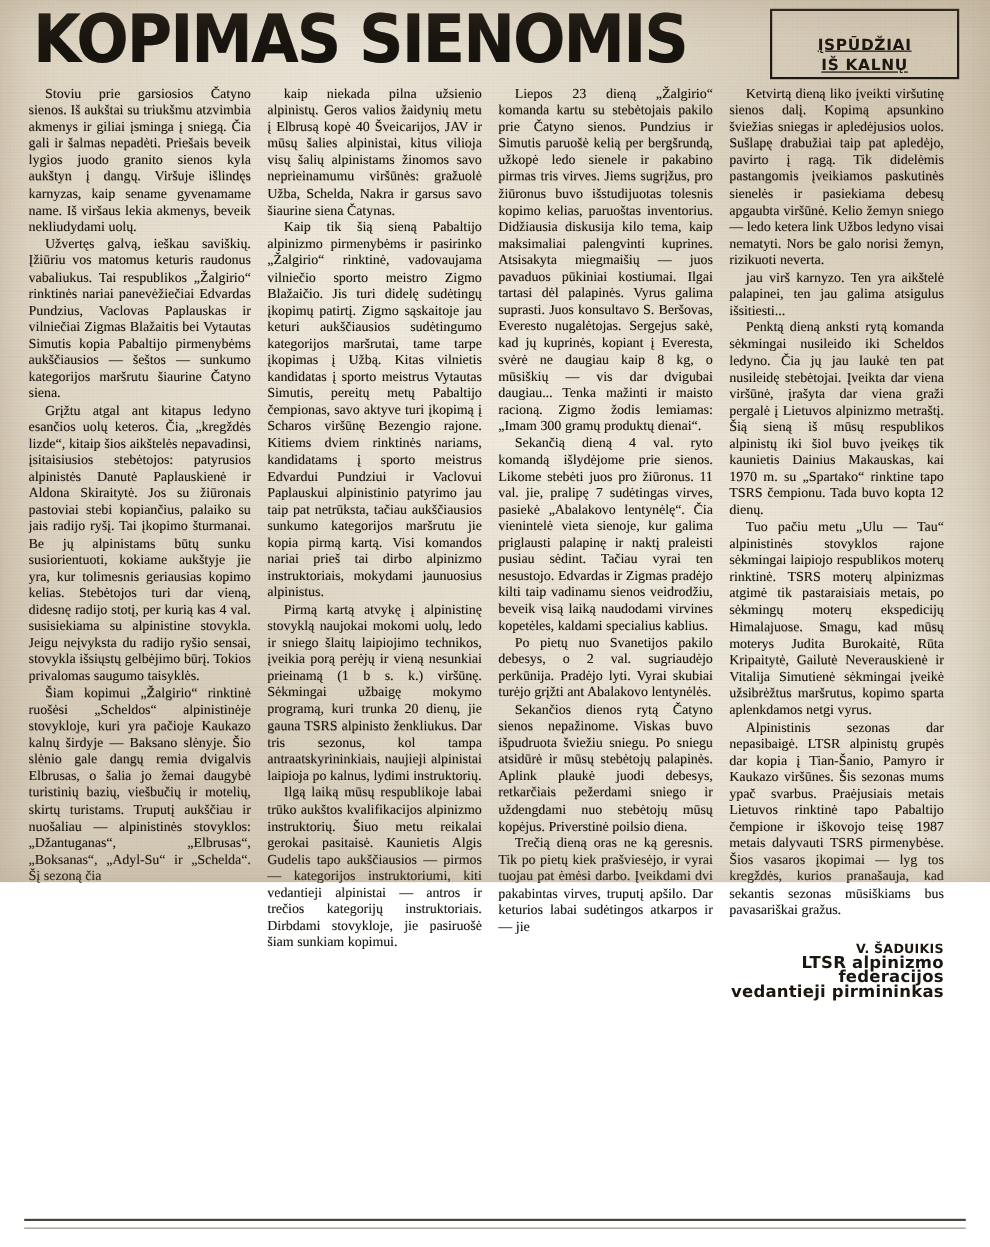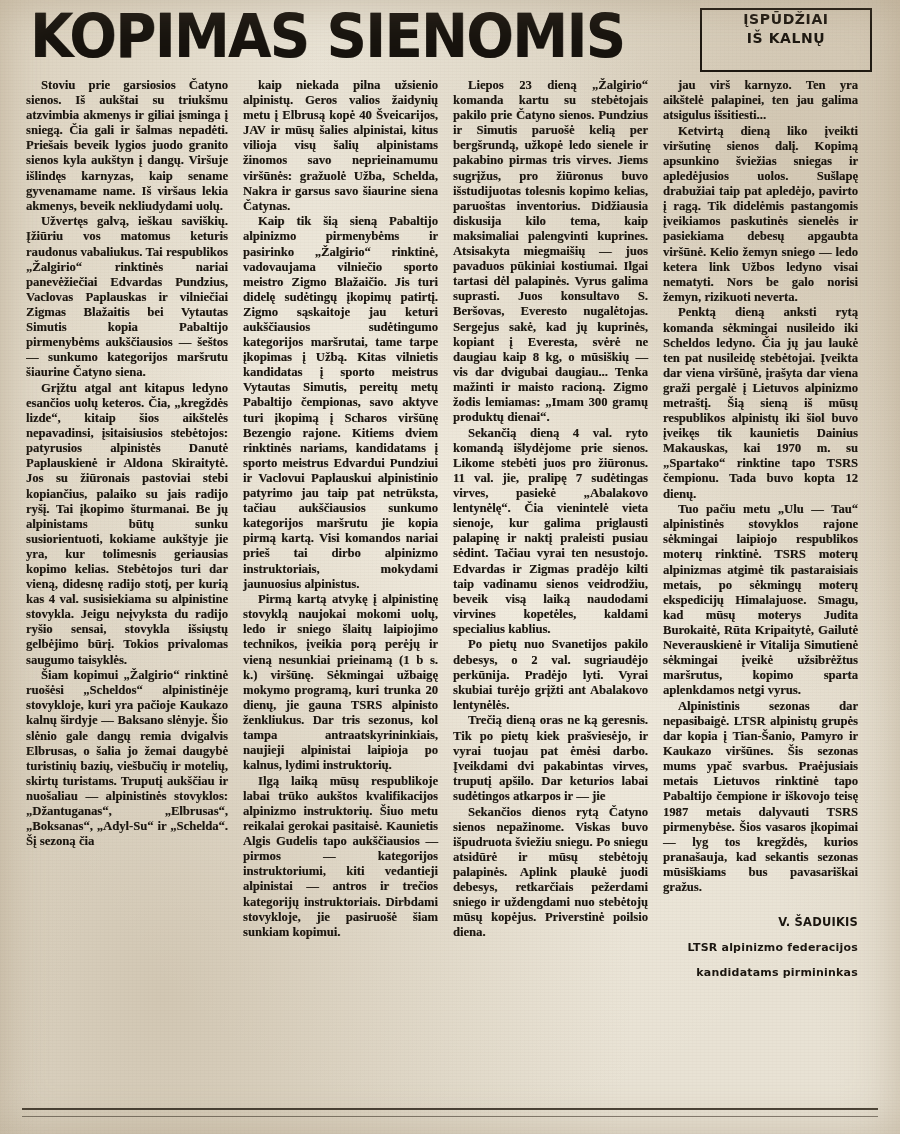--- a/index.html
+++ b/index.html
@@ -11,21 +11,21 @@
     width: 900px;
     height: 1134px;
     overflow: hidden;
     font-family: "Liberation Serif", serif;
   }
 
   
   #newspaper-page {
     position: relative;
     width: 900px;
-    height: 1134px;
+    height: 802px;
     background: #e8e2d4;
     background-image:
       linear-gradient(105deg, rgba(205,190,165,0.45) 0%, rgba(0,0,0,0) 28%),
       linear-gradient(255deg, rgba(198,182,158,0.40) 0%, rgba(0,0,0,0) 30%),
       radial-gradient(ellipse at 18% 88%, rgba(176,158,130,0.40) 0%, rgba(0,0,0,0) 45%),
       radial-gradient(ellipse at 86% 12%, rgba(182,165,137,0.35) 0%, rgba(0,0,0,0) 42%),
       radial-gradient(ellipse at 52% 50%, rgba(245,240,228,0.75) 0%, rgba(0,0,0,0) 70%);
     box-sizing: border-box;
     padding: 0;
   }
@@ -72,22 +72,23 @@
     position: absolute;
     left: 700px;
     top: 8px;
     width: 172px;
     height: 64px;
     border: 2px solid #1d1811;
     box-sizing: border-box;
     display: flex;
     flex-direction: column;
     align-items: center;
-    justify-content: flex-start;
+    justify-content: flex-end;
     text-align: center;
+    text-decoration: underline;
   }
   .kicker-line {
     font-family: "DejaVu Sans", sans-serif;
     font-weight: 700;
     font-size: 14px;
     line-height: 19px;
     letter-spacing: 0.6px;
     color: #1d1811;
   }
 
@@ -115,39 +116,38 @@
     margin: 0 0 0.5px 0;
     text-indent: 15px;
     font-family: "Liberation Serif", serif;
     font-size: 12.6px;
     line-height: 15.1px;
     text-align: justify;
     color: #1b1610;
     word-spacing: 0.2px;
     hyphens: none;
     text-shadow: 0.35px 0.15px 0 rgba(35,28,18,0.40);
-    font-weight: bold;
   }
 
   
   .col-4 { padding-top: 0; }
 
   .signature {
     margin-top: 2px;
     text-align: right;
     font-family: "DejaVu Sans", sans-serif;
     font-weight: 700;
     font-size: 11.5px;
     line-height: 14px;
     color: #1b1610;
     letter-spacing: 0.2px;
     text-indent: 0;
   }
   .signature .sig-name { display: block; margin-top: 20px; }
-  .signature .sig-role { display: block; font-size: 11px; line-height: 13px; margin-top: 12px; }
+  .signature .sig-role { display: block; font-size: 15px; line-height: 13px; }
 
   
   .bottom-rule {
     position: absolute;
     left: 22px;
     width: 856px;
     height: 2px;
     background: #2a2319;
     opacity: 0.85;
   }
@@ -183,34 +183,34 @@
       <p>kaip niekada pilna užsienio alpinistų. Geros valios žaidynių metu į Elbrusą kopė 40 Šveicarijos, JAV ir mūsų šalies alpinistai, kitus vilioja visų šalių alpinistams žinomos savo neprieinamumu viršūnės: gražuolė Užba, Schelda, Nakra ir garsus savo šiaurine siena Čatynas.</p>
       <p>Kaip tik šią sieną Pabaltijo alpinizmo pirmenybėms ir pasirinko „Žalgirio“ rinktinė, vadovaujama vilniečio sporto meistro Zigmo Blažaičio. Jis turi didelę sudėtingų įkopimų patirtį. Zigmo sąskaitoje jau keturi aukščiausios sudėtingumo kategorijos maršrutai, tame tarpe įkopimas į Užbą. Kitas vilnietis kandidatas į sporto meistrus Vytautas Simutis, pereitų metų Pabaltijo čempionas, savo aktyve turi įkopimą į Scharos viršūnę Bezengio rajone. Kitiems dviem rinktinės nariams, kandidatams į sporto meistrus Edvardui Pundziui ir Vaclovui Paplauskui alpinistinio patyrimo jau taip pat netrūksta, tačiau aukščiausios sunkumo kategorijos maršrutu jie kopia pirmą kartą. Visi komandos nariai prieš tai dirbo alpinizmo instruktoriais, mokydami jaunuosius alpinistus.</p>
       <p>Pirmą kartą atvykę į alpinistinę stovyklą naujokai mokomi uolų, ledo ir sniego šlaitų laipiojimo technikos, įveikia porą perėjų ir vieną nesunkiai prieinamą (1 b s. k.) viršūnę. Sėkmingai užbaigę mokymo programą, kuri trunka 20 dienų, jie gauna TSRS alpinisto ženkliukus. Dar tris sezonus, kol tampa antraatskyrininkiais, naujieji alpinistai laipioja po kalnus, lydimi instruktorių.</p>
       <p>Ilgą laiką mūsų respublikoje labai trūko aukštos kvalifikacijos alpinizmo instruktorių. Šiuo metu reikalai gerokai pasitaisė. Kaunietis Algis Gudelis tapo aukščiausios — pirmos — kategorijos instruktoriumi, kiti vedantieji alpinistai — antros ir trečios kategorijų instruktoriais. Dirbdami stovykloje, jie pasiruošė šiam sunkiam kopimui.</p>
     </div>
 
     <div class="col col-3">
       <p>Liepos 23 dieną „Žalgirio“ komanda kartu su stebėtojais pakilo prie Čatyno sienos. Pundzius ir Simutis paruošė kelią per bergšrundą, užkopė ledo sienele ir pakabino pirmas tris virves. Jiems sugrįžus, pro žiūronus buvo išstudijuotas tolesnis kopimo kelias, paruoštas inventorius. Didžiausia diskusija kilo tema, kaip maksimaliai palengvinti kuprines. Atsisakyta miegmaišių — juos pavaduos pūkiniai kostiumai. Ilgai tartasi dėl palapinės. Vyrus galima suprasti. Juos konsultavo S. Beršovas, Everesto nugalėtojas. Sergejus sakė, kad jų kuprinės, kopiant į Everesta, svėrė ne daugiau kaip 8 kg, o mūsiškių — vis dar dvigubai daugiau... Tenka mažinti ir maisto racioną. Zigmo žodis lemiamas: „Imam 300 gramų produktų dienai“.</p>
       <p>Sekančią dieną 4 val. ryto komandą išlydėjome prie sienos. Likome stebėti juos pro žiūronus. 11 val. jie, pralipę 7 sudėtingas virves, pasiekė „Abalakovo lentynėlę“. Čia vienintelė vieta sienoje, kur galima priglausti palapinę ir naktį praleisti pusiau sėdint. Tačiau vyrai ten nesustojo. Edvardas ir Zigmas pradėjo kilti taip vadinamu sienos veidrodžiu, beveik visą laiką naudodami virvines kopetėles, kaldami specialius kablius.</p>
       <p>Po pietų nuo Svanetijos pakilo debesys, o 2 val. sugriaudėjo perkūnija. Pradėjo lyti. Vyrai skubiai turėjo grįžti ant Abalakovo lentynėlės.</p>
+      <p>Sekančios dienos rytą Čatyno sienos nepažinome. Viskas buvo išpudruota šviežiu sniegu. Po sniegu atsidūrė ir mūsų stebėtojų palapinės. Aplink plaukė juodi debesys, retkarčiais pežerdami sniego ir uždengdami nuo stebėtojų mūsų kopėjus. Priverstinė poilsio diena.</p>
       <p>Trečią dieną oras ne ką geresnis. Tik po pietų kiek prašviesėjo, ir vyrai tuojau pat ėmėsi darbo. Įveikdami dvi pakabintas virves, truputį apšilo. Dar keturios labai sudėtingos atkarpos ir — jie</p>
-      <p>Sekančios dienos rytą Čatyno sienos nepažinome. Viskas buvo išpudruota šviežiu sniegu. Po sniegu atsidūrė ir mūsų stebėtojų palapinės. Aplink plaukė juodi debesys, retkarčiais pežerdami sniego ir uždengdami nuo stebėtojų mūsų kopėjus. Priverstinė poilsio diena.</p>
     </div>
 
     <div class="col col-4">
+      <p>Ketvirtą dieną liko įveikti viršutinę sienos dalį. Kopimą apsunkino šviežias sniegas ir apledėjusios uolos. Sušlapę drabužiai taip pat apledėjo, pavirto į ragą. Tik didelėmis pastangomis įveikiamos paskutinės sienelės ir pasiekiama debesų apgaubta viršūnė. Kelio žemyn sniego — ledo ketera link Užbos ledyno visai nematyti. Nors be galo norisi žemyn, rizikuoti neverta.</p>
       <p>jau virš karnyzo. Ten yra aikštelė palapinei, ten jau galima atsigulus išsitiesti...</p>
-      <p>Ketvirtą dieną liko įveikti viršutinę sienos dalį. Kopimą apsunkino šviežias sniegas ir apledėjusios uolos. Sušlapę drabužiai taip pat apledėjo, pavirto į ragą. Tik didelėmis pastangomis įveikiamos paskutinės sienelės ir pasiekiama debesų apgaubta viršūnė. Kelio žemyn sniego — ledo ketera link Užbos ledyno visai nematyti. Nors be galo norisi žemyn, rizikuoti neverta.</p>
       <p>Penktą dieną anksti rytą komanda sėkmingai nusileido iki Scheldos ledyno. Čia jų jau laukė ten pat nusileidę stebėtojai. Įveikta dar viena viršūnė, įrašyta dar viena graži pergalė į Lietuvos alpinizmo metraštį. Šią sieną iš mūsų respublikos alpinistų iki šiol buvo įveikęs tik kaunietis Dainius Makauskas, kai 1970 m. su „Spartako“ rinktine tapo TSRS čempionu. Tada buvo kopta 12 dienų.</p>
       <p>Tuo pačiu metu „Ulu — Tau“ alpinistinės stovyklos rajone sėkmingai laipiojo respublikos moterų rinktinė. TSRS moterų alpinizmas atgimė tik pastaraisiais metais, po sėkmingų moterų ekspedicijų Himalajuose. Smagu, kad mūsų moterys Judita Burokaitė, Rūta Kripaitytė, Gailutė Neverauskienė ir Vitalija Simutienė sėkmingai įveikė užsibrėžtus maršrutus, kopimo sparta aplenkdamos netgi vyrus.</p>
       <p>Alpinistinis sezonas dar nepasibaigė. LTSR alpinistų grupės dar kopia į Tian-Šanio, Pamyro ir Kaukazo viršūnes. Šis sezonas mums ypač svarbus. Praėjusiais metais Lietuvos rinktinė tapo Pabaltijo čempione ir iškovojo teisę 1987 metais dalyvauti TSRS pirmenybėse. Šios vasaros įkopimai — lyg tos kregždės, kurios pranašauja, kad sekantis sezonas mūsiškiams bus pavasariškai gražus.</p>
       <div class="signature">
         <span class="sig-name">V. ŠADUIKIS</span>
         <span class="sig-role">LTSR alpinizmo federacijos</span>
-        <span class="sig-role">kandidatams pirmininkas</span>
+        <span class="sig-role">vedantieji pirmininkas</span>
       </div>
     </div>
 
   </div>
 
   <div class="bottom-rule r1"></div>
   <div class="bottom-rule r2"></div>
 
   <div id="edge-shadow"></div>
 </div>

